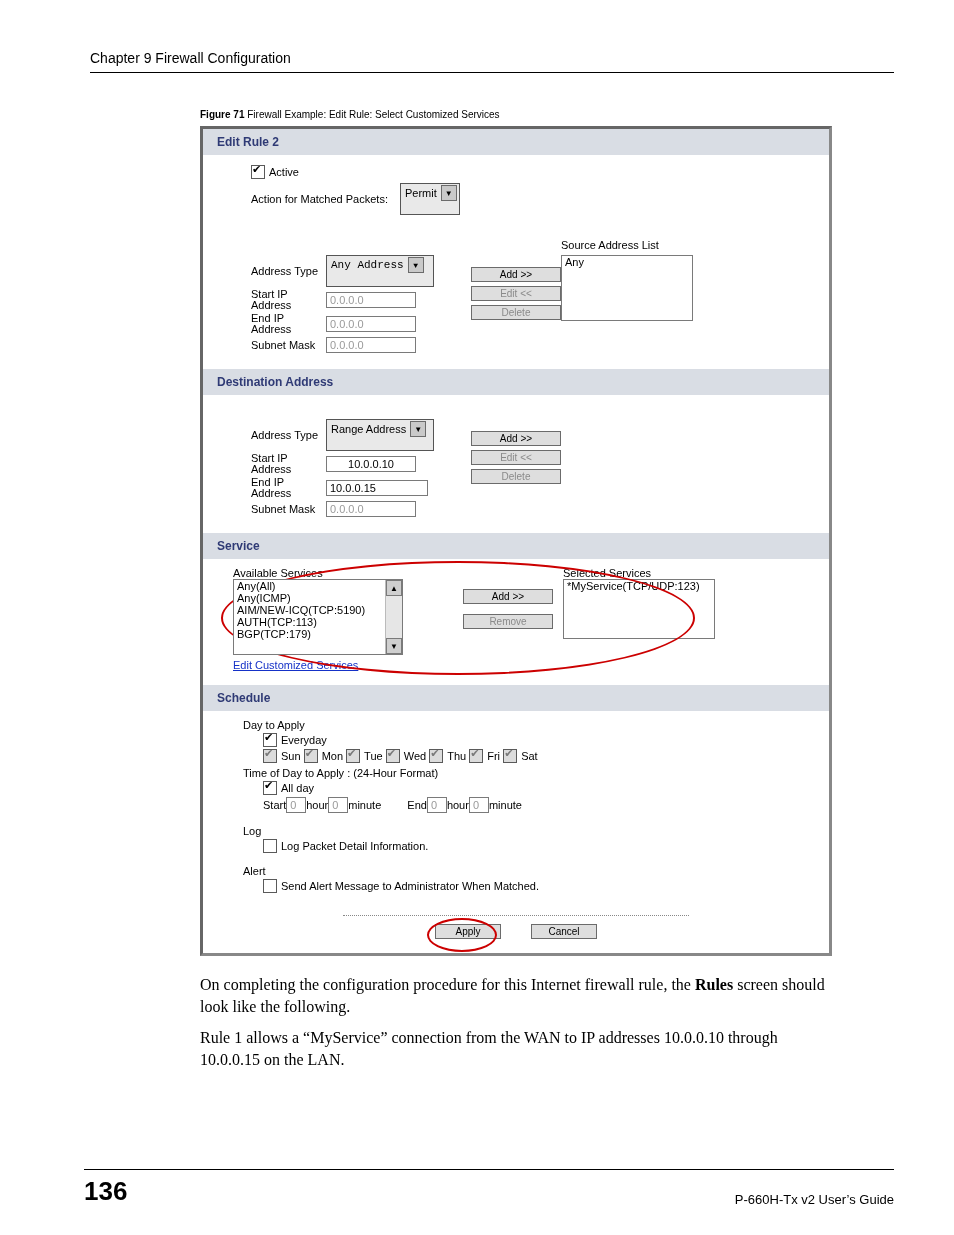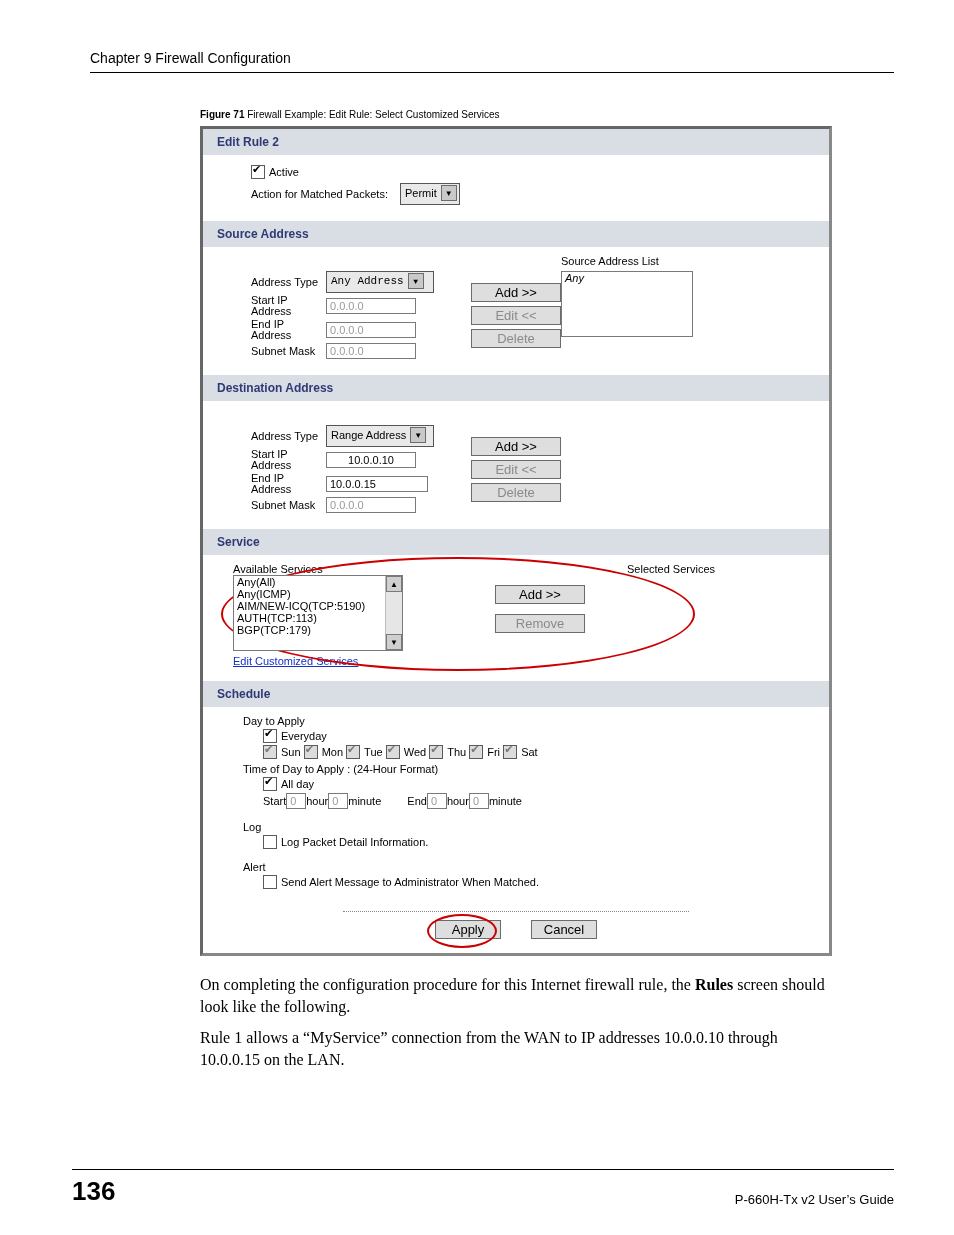--- a/index.html
+++ b/index.html
@@ -66,45 +66,44 @@
   }
   .inp.disabled{color:#9a9a9a;background:#fff;}
   .sel{
     border:1px solid #555;
     background:#e9e9e9;
     font-family:Verdana,Geneva,sans-serif;
     font-size:11px;
     height:18px;
     display:inline-flex;
     align-items:center;
-    padding:0 2px 2px 4px;
+    padding:0 2px 12px 4px;
   }
   .sel .arrow{
     width:14px;height:14px;background:#c9c9c9;border:1px solid #6b6b6b;margin-left:4px;
     display:flex;align-items:center;justify-content:center;font-size:8px;
   }
   .btn{
     border:1px solid #6b6b6b;
     background:#dedede;
     font-family:Verdana,Geneva,sans-serif;
-    font-size:13px;
+    font-size:10px;
     padding:1px 6px;
     min-width:52px;
     text-align:center;
     color:#000;
   }
   .btn.dim{color:#8a8a8a;}
   .listbox{
     border:1px solid #7a7a7a;
     background:#fff;
     width:130px;
     height:64px;
     overflow:hidden;
     font-size:11px;
-    font-style:italic;
   }
   .listbox .item{padding:0 3px;white-space:nowrap;}
   .listbox.tall{height:58px;}
   .avail{
     border:1px solid #7a7a7a;
     background:#fff;
     width:168px;
     height:74px;
     position:relative;
     font-size:11px;
@@ -129,21 +128,21 @@
   }
   .cb{
     width:12px;height:12px;border:1px solid #5a5a5a;background:#fff;display:inline-block;
     vertical-align:middle;margin-right:4px;position:relative;
   }
   .cb.checked::after{content:"✔";position:absolute;left:0;top:-3px;font-size:11px;color:#000;}
   .cb.grey{background:#dcdcdc;}
   .cb.grey.checked::after{color:#7a7a7a;}
   .footer{
     position:absolute;
-    left:72px;right:60px;bottom:28px;
+    left:84px;right:60px;bottom:28px;
     border-top:1px solid #000;
     padding-top:6px;
     display:flex;
     justify-content:space-between;
     align-items:flex-end;
     font-family:Arial,Helvetica,sans-serif;
   }
   .pgnum{font-size:26px;font-weight:bold;}
   .guide{font-size:13px;}
   .body-text{
@@ -186,21 +185,20 @@
         </div>
         <div class="row" style="margin-top:4px;">
           <span style="margin-right:12px;">Action for Matched Packets:</span>
           <span class="sel">
             <span>Permit</span>
             <span class="arrow">▼</span>
           </span>
         </div>
       </div>
 
-      <div class="section-head">Source Address</div>
       <div class="section-body addr-flex">
         <div class="addr-left">
           <div style="height:14px;"></div>
           <div class="row">
             <span class="lbl">Address Type</span>
             <span class="sel" style="width:100px;font-family:Liberation Mono, monospace;">
               <span>Any Address</span>
               <span class="arrow">▼</span>
             </span>
           </div>
@@ -261,21 +259,21 @@
           <div style="height:4px;"></div>
           <div class="btn dim">Edit &lt;&lt;</div>
           <div style="height:4px;"></div>
           <div class="btn dim">Delete</div>
         </div>
       </div>
 
       <div class="section-head">Service</div>
       <div class="svc-wrap">
         <div class="red-oval" style="left:18px;top:2px;width:470px;height:110px;"></div>
-        <div style="display:flex;align-items:flex-start;gap:32px;">
+        <div style="display:flex;align-items:flex-start;">
           <div style="width:200px;">
             <div>Available Services</div>
             <div class="avail">
               <div class="items">
                 <div class="item">Any(All)</div>
                 <div class="item">Any(ICMP)</div>
                 <div class="item">AIM/NEW-ICQ(TCP:5190)</div>
                 <div class="item">AUTH(TCP:113)</div>
                 <div class="item">BGP(TCP:179)</div>
               </div>
@@ -286,20 +284,23 @@
             </div>
             <div style="margin-top:4px;"><a class="link" href="#">Edit Customized Services</a></div>
           </div>
           <div style="width:90px;padding-top:22px;margin-left:30px;">
             <div class="btn">Add &gt;&gt;</div>
             <div style="height:10px;"></div>
             <div class="btn dim">Remove</div>
           </div>
           <div style="margin-left:10px;">
             <div>Selected Services</div>
+            <div class="listbox tall" style="width:150px;">
+              <div class="item">*MyService(TCP/UDP:123)</div>
+            </div>
           </div>
         </div>
       </div>
 
       <div class="section-head">Schedule</div>
       <div class="section-body" style="padding-left:40px;">
         <div>Day to Apply</div>
         <div style="padding-left:20px;">
           <div class="row">
             <span class="cb checked"></span>

